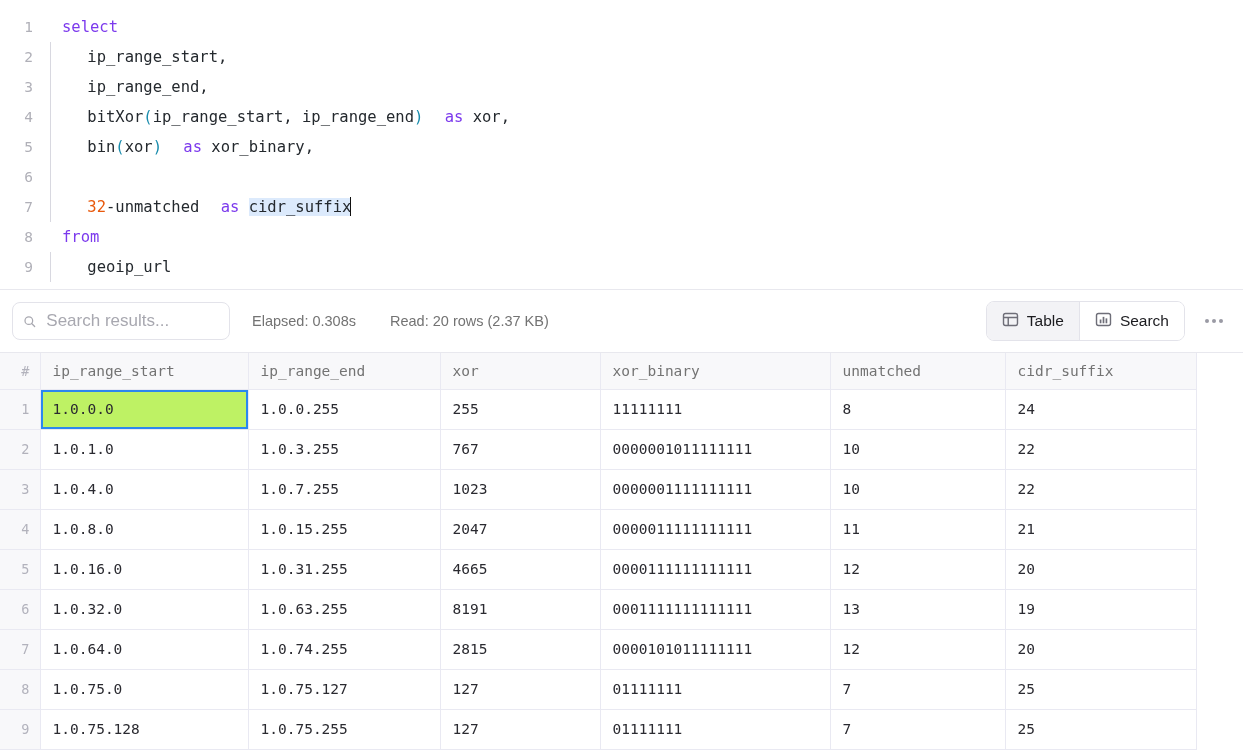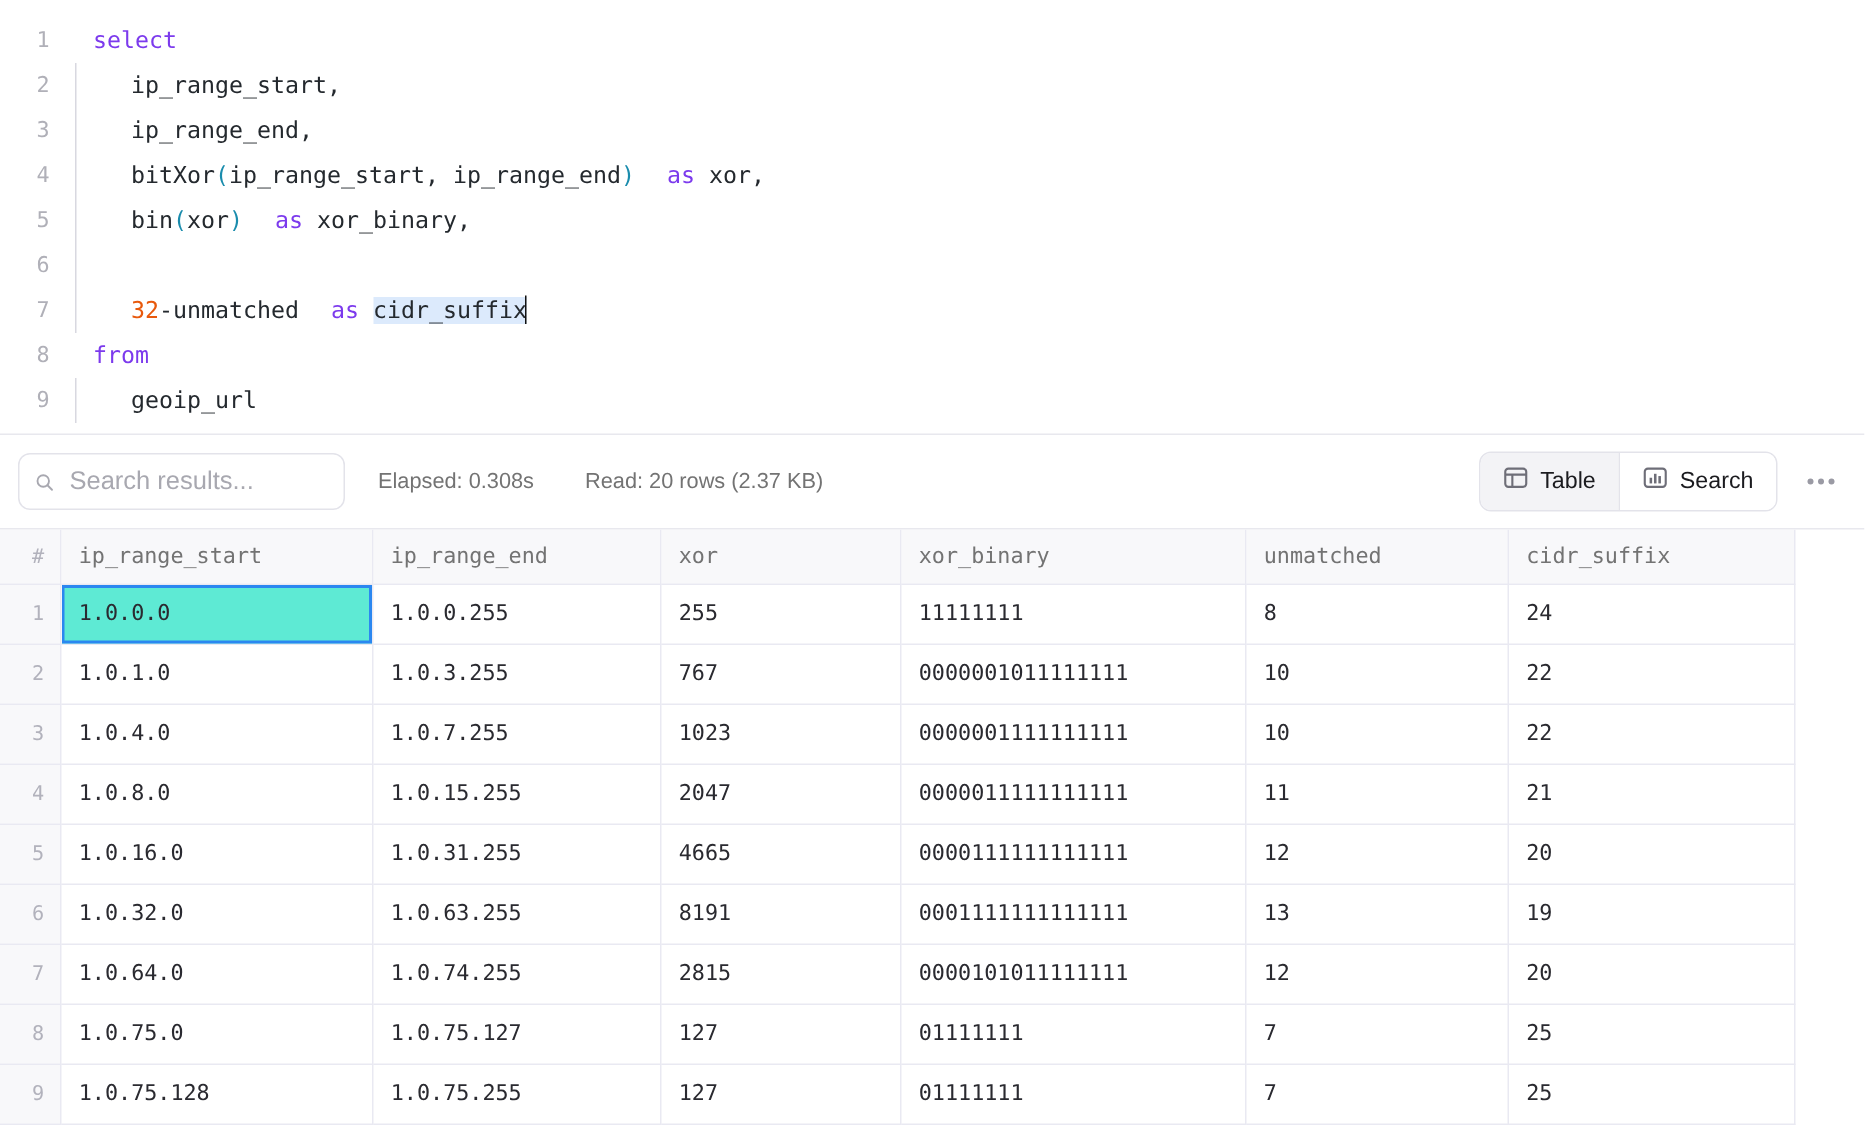--- a/index.html
+++ b/index.html
@@ -172,21 +172,21 @@
     padding-right: 10px;
     font-size: 13.5px;
     border-right: 1px solid #e9e9f2;
   }
   table.results tbody td {
     font-size: 14.5px;
     color: #2a2a30;
     background: #fff;
   }
   table.results tbody td.selected {
-    background: #5eead4;
+    background: #bef264;
     box-shadow: inset 0 0 0 2px #2b87f0;
     position: relative;
     z-index: 2;
   }
 </style>
 </head>
 <body>
 
 <div id="editor">
     <div class="code-line"><span class="ln">1</span><span class="code-text"><span class="kw">select</span></span></div>

